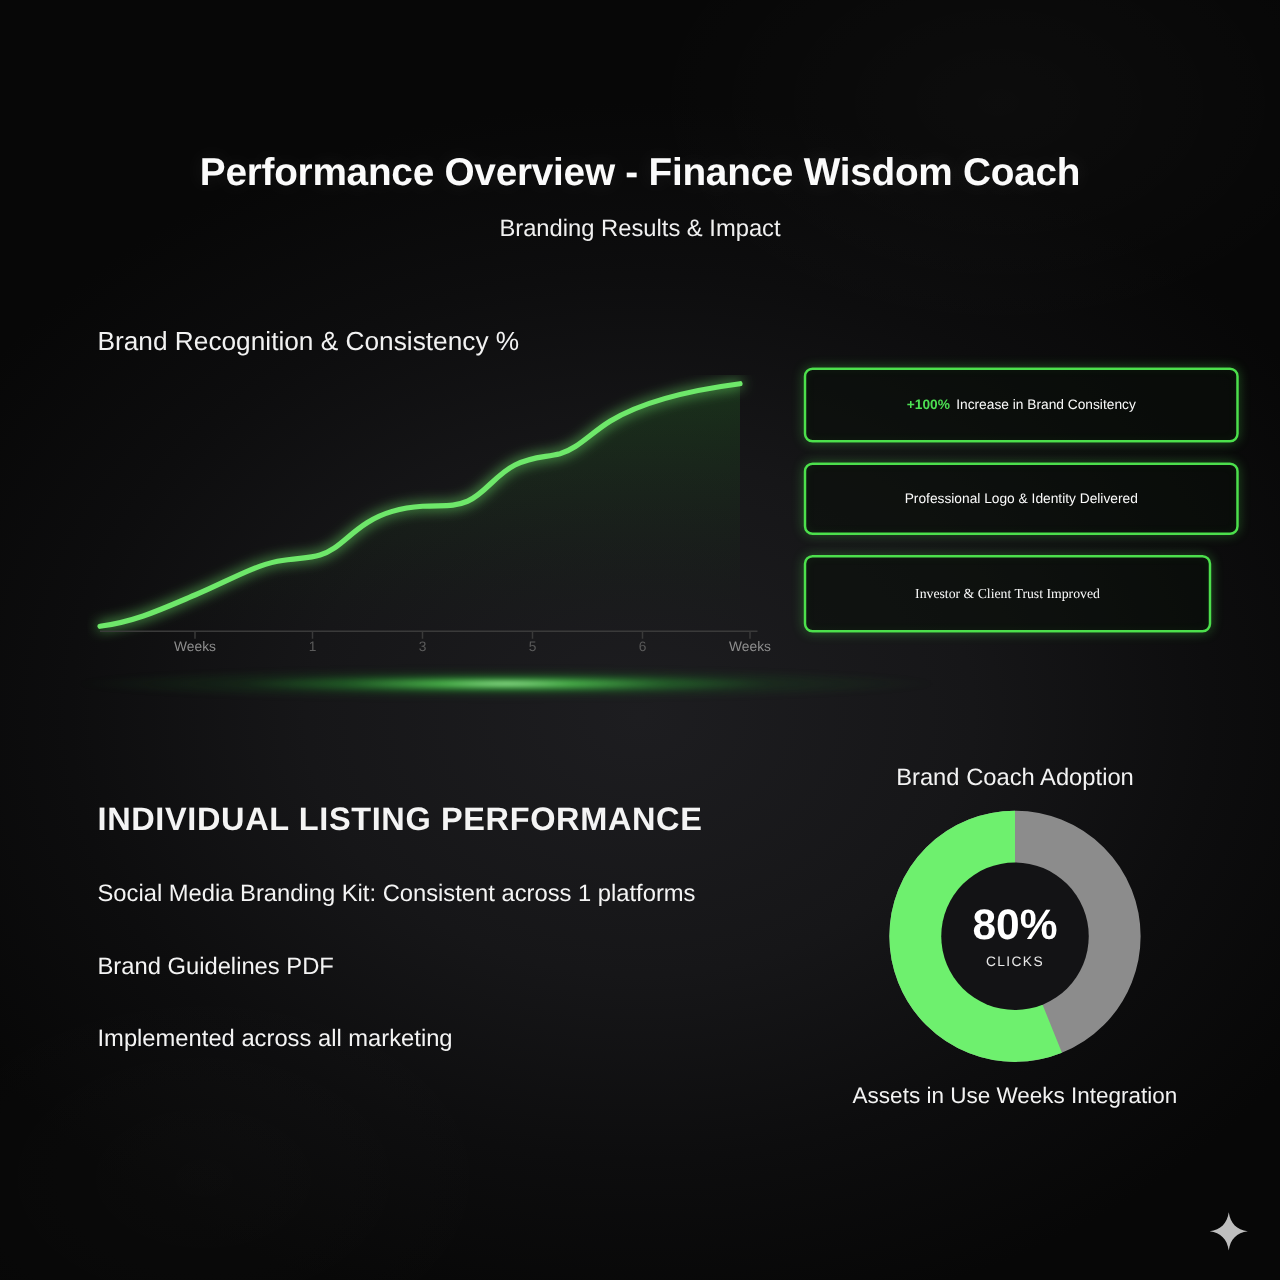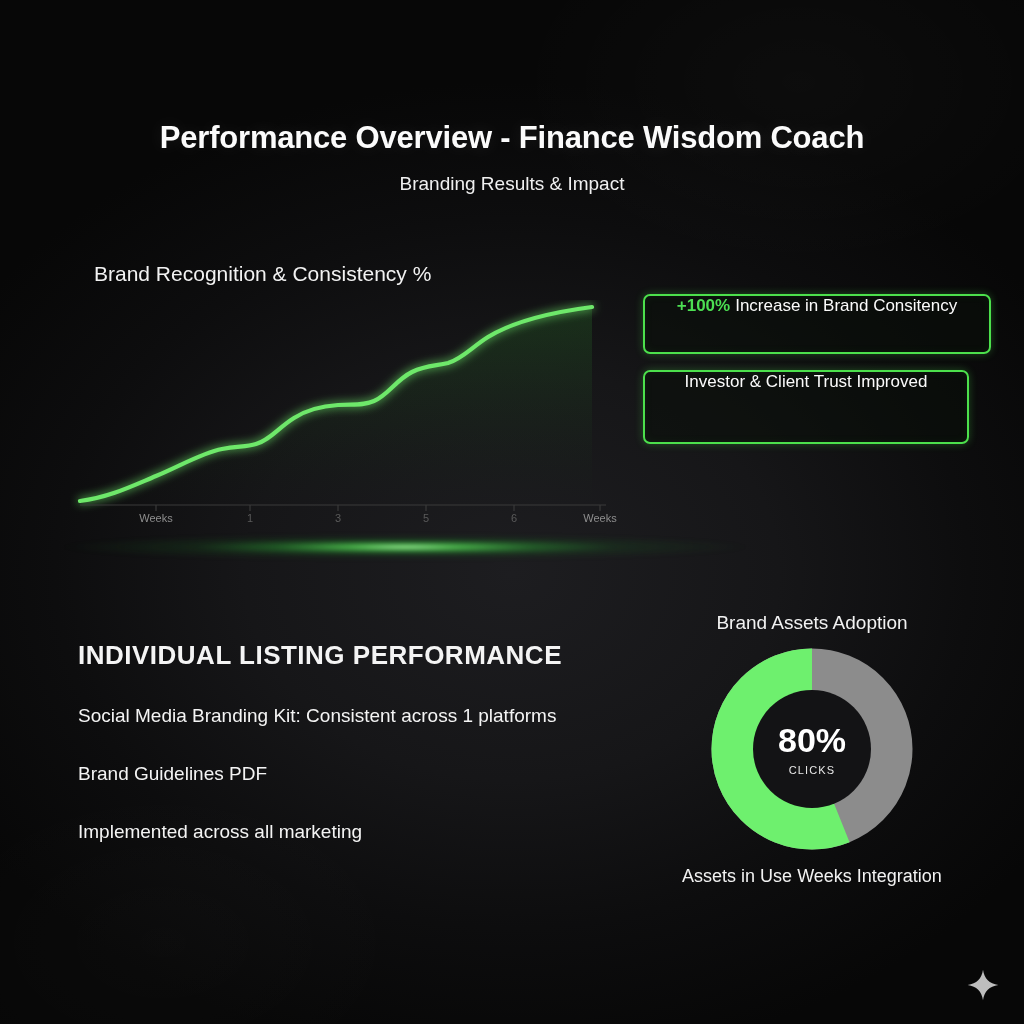--- a/index.html
+++ b/index.html
@@ -48,21 +48,21 @@
   .subtitle {
     font-size: 19px;
     font-weight: normal;
     color: #f0f0f0;
     margin: 17px 0 0 0;
   }
 
   
   .chart-heading {
     position: absolute;
-    left: 94px;
+    left: 78px;
     top: 262px;
     font-size: 21px;
     color: #f2f2f2;
   }
   .linechart {
     position: absolute;
     left: 70px;
     top: 300px;
     width: 560px;
     height: 215px;
@@ -106,30 +106,30 @@
     top: 294px;
     width: 348px;
   }
   .callout {
     box-sizing: border-box;
     border: 2px solid #4ce04c;
     border-radius: 7px;
     background: rgba(10,14,10,0.55);
     box-shadow: 0 0 9px rgba(80,230,80,0.30), inset 0 0 8px rgba(60,200,60,0.07);
     display: flex;
-    align-items: flex-start;
+    align-items: center;
     justify-content: center;
     text-align: center;
-    font-size: 17px;
+    font-size: 11px;
     color: #fbfbfb;
     padding: 0 10px;
   }
   .callout.c0 { height: 60px; width: 348px; margin: 0 0 16px 0; }
   .callout.c1 { height: 58px; width: 348px; margin: 0 0 16px 0; }
-  .callout.c2 { height: 74px; width: 326px; margin: 0; }
+  .callout.c2 { height: 62px; width: 326px; margin: 0; font-family: Liberation Serif, serif; }
   .accent { color: #4cdf52; font-weight: bold; margin-right: 5px; }
 
   
   .listing {
     position: absolute;
     left: 78px;
     top: 640px;
     width: 600px;
   }
   .listing-title {
@@ -266,34 +266,37 @@
     <span style="left:530px;">Weeks</span>
   </div>
 
   <div class="glowbar"></div>
 
   <div class="callouts">
     <div class="callout c0">
       <span class="accent">+100%</span>
       <span>Increase in Brand Consitency</span>
     </div>
+    <div class="callout c1">
+      <span>Professional Logo &amp; Identity Delivered</span>
+    </div>
     <div class="callout c2">
       <span>Investor &amp; Client Trust Improved</span>
     </div>
   </div>
 
   <div class="listing">
     <div class="listing-title">INDIVIDUAL LISTING PERFORMANCE</div>
     <div class="listing-item">Social Media Branding Kit: Consistent across 1 platforms</div>
     <div class="listing-item">Brand Guidelines PDF</div>
     <div class="listing-item">Implemented across all marketing</div>
   </div>
 
   <div class="donut-wrap">
-    <div class="donut-title">Brand Assets Adoption</div>
+    <div class="donut-title">Brand Coach Adoption</div>
     <div class="donut">
       <svg viewBox="0 0 202 202" width="202" height="202">
 
         <circle cx="101" cy="101" r="79" fill="none" stroke="#8c8c8c" stroke-width="43"></circle>
 
         <circle cx="101" cy="101" r="79" fill="none" stroke="#6ef06e" stroke-width="43" stroke-dasharray="278 218" transform="rotate(-90 101 101) scale(1,-1) translate(0,-202)"></circle>
       </svg>
       <div class="donut-center">
         <div class="donut-value">80%</div>
         <div class="donut-sublabel">CLICKS</div>

